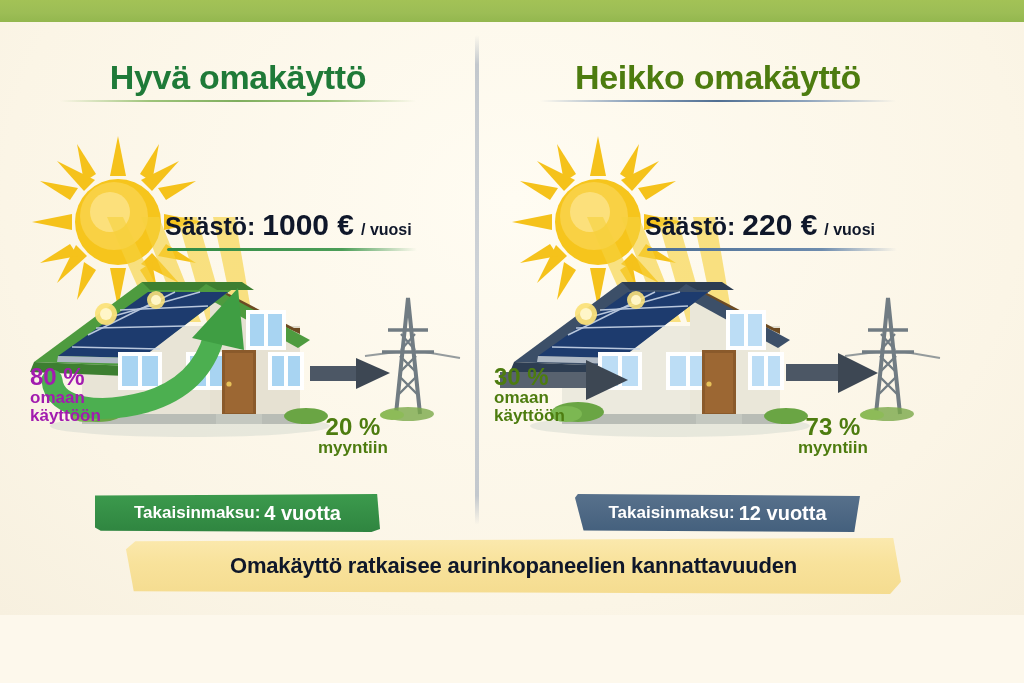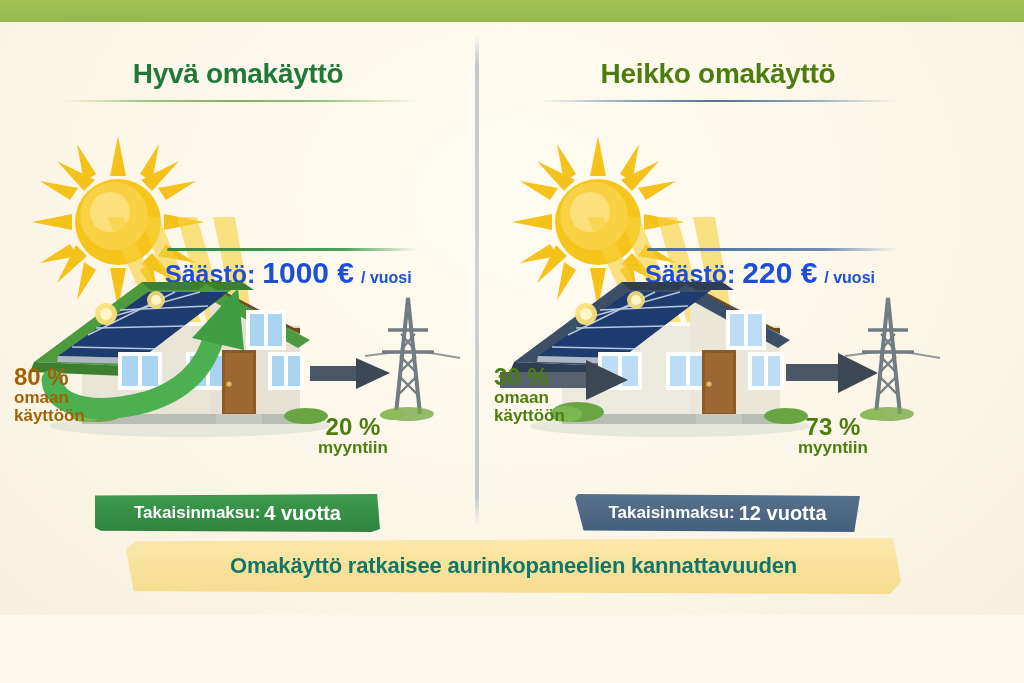--- a/index.html
+++ b/index.html
@@ -23,70 +23,70 @@
   .divider{position:absolute;left:475px;top:35px;width:4px;height:490px;
     background:linear-gradient(180deg,rgba(190,195,200,0) 0%,#c3c8cd 6%,#cdd2d7 50%,#c3c8cd 94%,rgba(190,195,200,0) 100%);
     border-radius:2px;}
 
   
   .panel{position:absolute;top:22px;width:476px;height:520px;}
   .panel.left{left:0;}
   .panel.right{left:480px;}
 
   .title{position:absolute;top:36px;width:100%;text-align:center;
-    font-size:28px;font-weight:bold;letter-spacing:-0.3px;}
+    font-size:34px;font-weight:bold;letter-spacing:-0.3px;}
   .title.green{color:#1f7a38;}
   .title.navy{color:#4d7c0f;}
   .title-rule{position:absolute;top:78px;left:60px;width:356px;height:2px;}
   .title-rule.green{background:linear-gradient(90deg,rgba(150,190,120,0) 0%,#9ec47a 25%,#7fae5e 50%,#9ec47a 75%,rgba(150,190,120,0) 100%);}
   .title-rule.navy{background:linear-gradient(90deg,rgba(140,160,185,0) 0%,#8ea4bd 25%,#506f92 50%,#8ea4bd 75%,rgba(140,160,185,0) 100%);}
 
   
   .savings{position:absolute;top:186px;left:165px;white-space:nowrap;
-    font-size:25px;font-weight:bold;color:#1d4ed8;margin-top:48px;}
+    font-size:25px;font-weight:bold;color:#0f172a;}
   .savings .amount{font-size:30px;font-weight:bold;}
   .savings .unit{font-size:16px;font-weight:bold;}
   .savings-rule{position:absolute;top:226px;left:167px;width:250px;height:3px;border-radius:2px;}
   .savings-rule.green{background:linear-gradient(90deg,#2f8a44 0%,#4c9e58 70%,rgba(80,160,95,0) 100%);}
   .savings-rule.navy{background:linear-gradient(90deg,#4a6d94 0%,#6e8cae 70%,rgba(110,140,174,0) 100%);}
 
   
   .sun{position:absolute;left:28px;top:110px;width:180px;height:180px;}
 
   
   .scene{position:absolute;left:10px;top:232px;width:466px;height:200px;}
 
   
   .lbl{position:absolute;font-weight:bold;line-height:1.06;}
   .lbl .pct{font-size:24px;display:block;}
   .lbl .sub{font-size:17px;display:block;}
   .lbl-self{left:14px;top:342px;}
   .lbl-sell{left:318px;top:392px;text-align:center;}
-  .g{color:#a16207;}
+  .g{color:#a21caf;margin-left:16px;}
   .n{color:#4d7c0f;}
 
   
   .badge{position:absolute;top:472px;left:95px;width:285px;height:38px;
     display:flex;align-items:center;justify-content:center;
     color:#ffffff;font-size:17px;font-weight:bold;white-space:nowrap;
     box-shadow:0 2px 4px rgba(0,0,0,.18);}
   .badge .num{font-size:20px;font-weight:bold;padding-left:4px;}
   .badge.green{background:linear-gradient(180deg,#3c9a4d 0%,#2f8540 100%);
     clip-path:polygon(0 4%,99% 0,100% 92%,97% 100%,2% 97%,0 88%);}
   .badge.slate{background:linear-gradient(180deg,#58718c 0%,#44607d 100%);
     clip-path:polygon(1% 0,100% 5%,98% 100%,3% 96%,0 10%);}
 
   
   .banner{position:absolute;left:126px;top:538px;width:775px;height:56px;}
   .banner-bg{position:absolute;inset:0;
     background:linear-gradient(180deg,#FBE9AE 0%,#F8E29B 45%,#F5DC90 100%);
     clip-path:polygon(1.2% 6%,99% 0%,100% 78%,98.6% 100%,1% 95%,0% 20%);
     box-shadow:0 2px 5px rgba(0,0,0,.08);}
   .banner-text{position:absolute;inset:0;display:flex;align-items:center;
-    justify-content:center;font-size:22px;font-weight:bold;color:#0f766e;
+    justify-content:center;font-size:22px;font-weight:bold;color:#0f172a;
     white-space:nowrap;letter-spacing:-0.2px;}
 </style>
 </head>
 <body>
 
 <div id="stage">
 
   <div class="topbar"></div>
   <div class="canvas"></div>
   <div class="bottomfill"></div>

